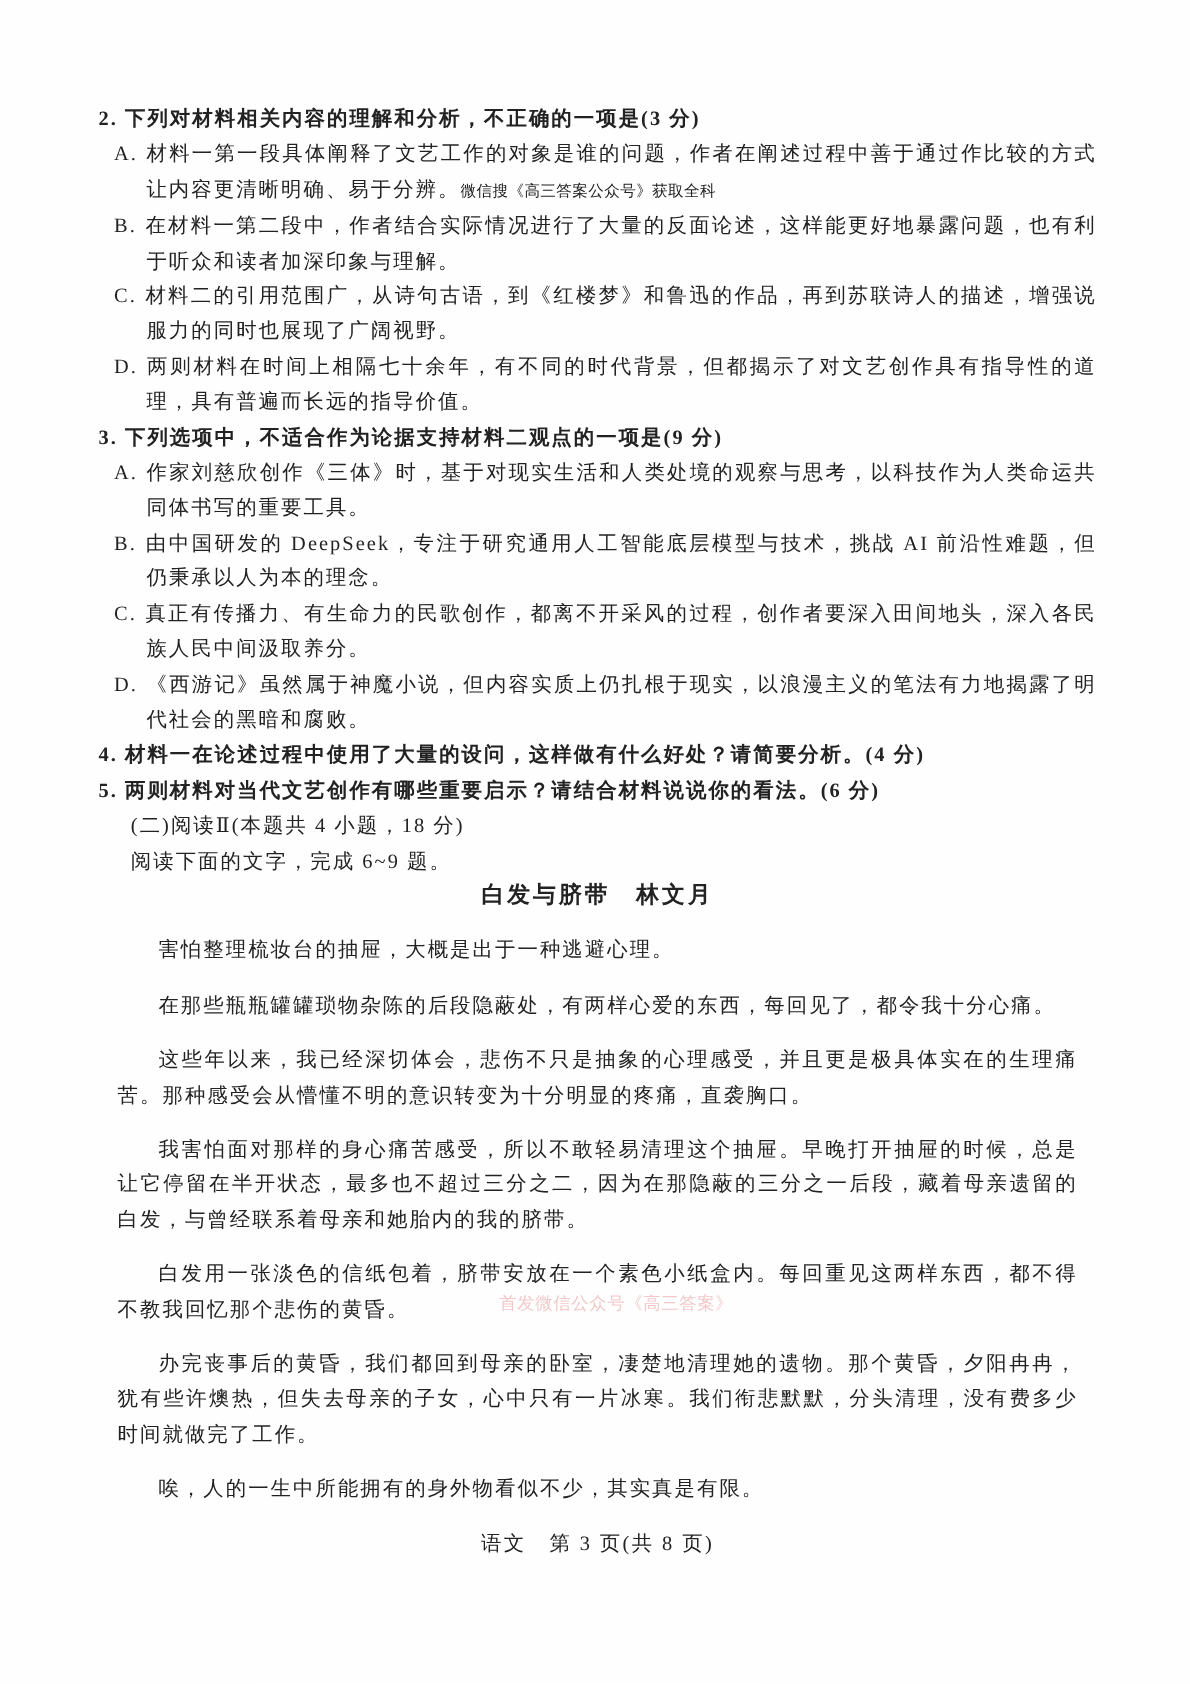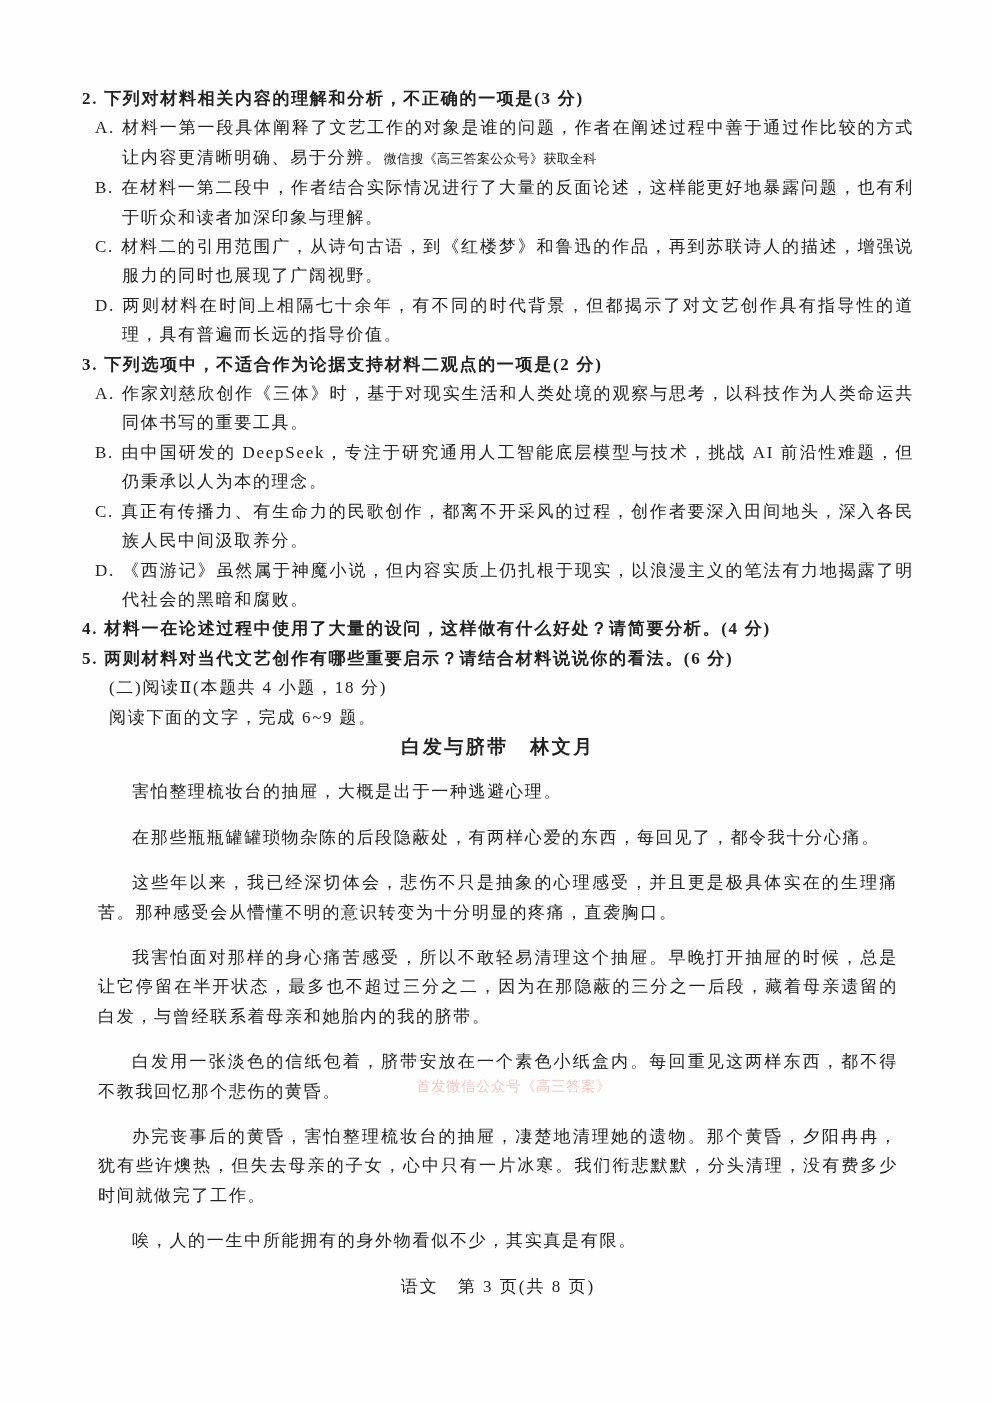--- a/index.html
+++ b/index.html
@@ -73,21 +73,21 @@
 
     <div>
       <p class="q-stem"><span class="q-num">2.</span><span>下列对材料相关内容的理解和分析，不正确的一项是(3 分)</span></p>
       <div class="option"><span class="opt-label">A.</span><span>材料一第一段具体阐释了文艺工作的对象是谁的问题，作者在阐述过程中善于通过作比较的方式让内容更清晰明确、易于分辨。</span><span class="promo">微信搜《高三答案公众号》获取全科</span></div>
       <div class="option"><span class="opt-label">B.</span><span>在材料一第二段中，作者结合实际情况进行了大量的反面论述，这样能更好地暴露问题，也有利于听众和读者加深印象与理解。</span></div>
       <div class="option"><span class="opt-label">C.</span><span>材料二的引用范围广，从诗句古语，到《红楼梦》和鲁迅的作品，再到苏联诗人的描述，增强说服力的同时也展现了广阔视野。</span></div>
       <div class="option"><span class="opt-label">D.</span><span>两则材料在时间上相隔七十余年，有不同的时代背景，但都揭示了对文艺创作具有指导性的道理，具有普遍而长远的指导价值。</span></div>
     </div>
 
     <div>
-      <p class="q-stem"><span class="q-num">3.</span><span>下列选项中，不适合作为论据支持材料二观点的一项是(2 分)</span></p>
+      <p class="q-stem"><span class="q-num">3.</span><span>下列选项中，不适合作为论据支持材料二观点的一项是(9 分)</span></p>
       <div class="option"><span class="opt-label">A.</span><span>作家刘慈欣创作《三体》时，基于对现实生活和人类处境的观察与思考，以科技作为人类命运共同体书写的重要工具。</span></div>
       <div class="option"><span class="opt-label">B.</span><span>由中国研发的 DeepSeek，专注于研究通用人工智能底层模型与技术，挑战 AI 前沿性难题，但仍秉承以人为本的理念。</span></div>
       <div class="option"><span class="opt-label">C.</span><span>真正有传播力、有生命力的民歌创作，都离不开采风的过程，创作者要深入田间地头，深入各民族人民中间汲取养分。</span></div>
       <div class="option"><span class="opt-label">D.</span><span>《西游记》虽然属于神魔小说，但内容实质上仍扎根于现实，以浪漫主义的笔法有力地揭露了明代社会的黑暗和腐败。</span></div>
     </div>
 
     <p class="q-stem"><span class="q-num">4.</span><span>材料一在论述过程中使用了大量的设问，这样做有什么好处？请简要分析。(4 分)</span></p>
 
     <p class="q-stem"><span class="q-num">5.</span><span>两则材料对当代文艺创作有哪些重要启示？请结合材料说说你的看法。(6 分)</span></p>
 
@@ -95,21 +95,21 @@
       <div class="sec-line">(二)阅读Ⅱ(本题共 4 小题，18 分)</div>
       <div class="sec-line">阅读下面的文字，完成 6~9 题。</div>
       <div class="passage-title">白发与脐带　林文月</div>
 
       <div class="essay">
         <p>害怕整理梳妆台的抽屉，大概是出于一种逃避心理。</p>
         <p>在那些瓶瓶罐罐琐物杂陈的后段隐蔽处，有两样心爱的东西，每回见了，都令我十分心痛。</p>
         <p>这些年以来，我已经深切体会，悲伤不只是抽象的心理感受，并且更是极具体实在的生理痛苦。那种感受会从懵懂不明的意识转变为十分明显的疼痛，直袭胸口。</p>
         <p>我害怕面对那样的身心痛苦感受，所以不敢轻易清理这个抽屉。早晚打开抽屉的时候，总是让它停留在半开状态，最多也不超过三分之二，因为在那隐蔽的三分之一后段，藏着母亲遗留的白发，与曾经联系着母亲和她胎内的我的脐带。</p>
         <p>白发用一张淡色的信纸包着，脐带安放在一个素色小纸盒内。每回重见这两样东西，都不得不教我回忆那个悲伤的黄昏。</p>
-        <p>办完丧事后的黄昏，害怕整理梳妆台的抽屉，凄楚地清理她的遗物。那个黄昏，夕阳冉冉，犹有些许燠热，但失去母亲的子女，心中只有一片冰寒。我们衔悲默默，分头清理，没有费多少时间就做完了工作。</p>
+        <p>办完丧事后的黄昏，我们都回到母亲的卧室，凄楚地清理她的遗物。那个黄昏，夕阳冉冉，犹有些许燠热，但失去母亲的子女，心中只有一片冰寒。我们衔悲默默，分头清理，没有费多少时间就做完了工作。</p>
         <p>唉，人的一生中所能拥有的身外物看似不少，其实真是有限。</p>
       </div>
     </div>
 
     <div class="footer">语文　第 3 页(共 8 页)</div>
 
   </div>
 </div>
 
 </body></html>

